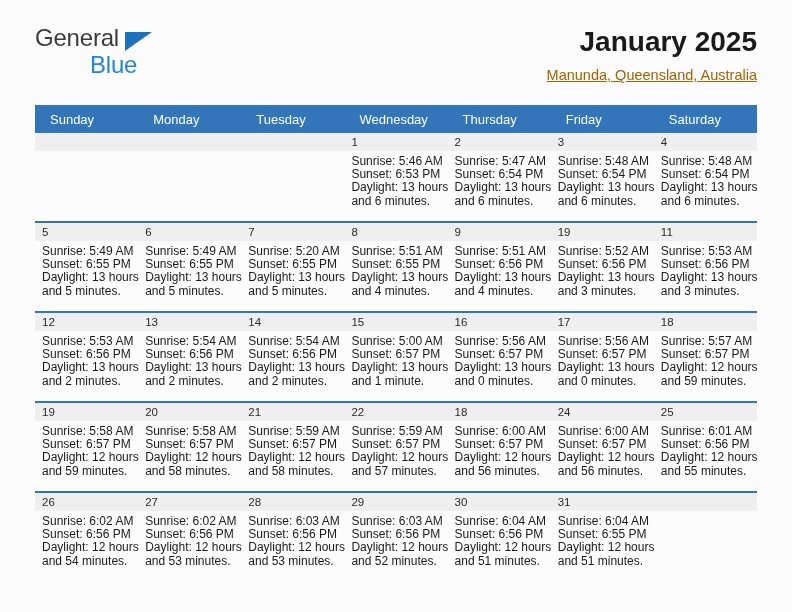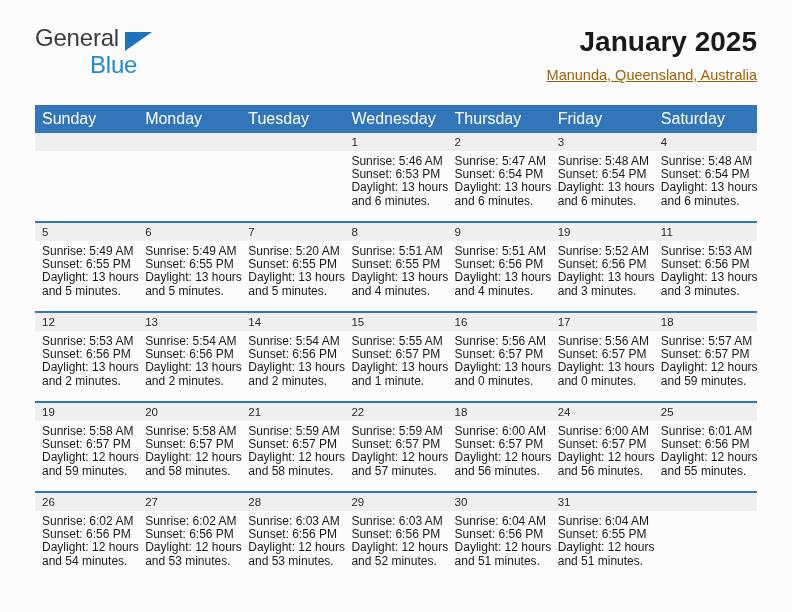--- a/index.html
+++ b/index.html
@@ -100,24 +100,24 @@
   .cal-table {
     border-collapse: collapse;
     table-layout: fixed;
     width: 722px;
   }
   .cal-table col { width: 103.14px; }
 
   thead th {
     background: #3275b8;
     color: #ffffff;
-    font-size: 16px;
+    font-size: 13px;
     font-weight: normal;
     text-align: left;
-    padding: 5px 0 5px 7px;
+    padding: 5px 0 5px 15px;
     height: 18px;
     vertical-align: middle;
     white-space: nowrap;
   }
 
   tbody tr td {
     border-top: 2px solid #3275b8;
     vertical-align: top;
     padding: 0;
     height: 88px;
@@ -367,21 +367,21 @@
                   <div>Sunset: 6:56 PM</div>
                   <div>Daylight: 13 hours</div>
                   <div>and 2 minutes.</div>
                 </div>
               </div>
             </td>
             <td>
               <div class="cell-inner">
                 <div class="daynum-band">15</div>
                 <div class="cell-body">
-                  <div>Sunrise: 5:55 AM</div>
+                  <div>Sunrise: 5:00 AM</div>
                   <div>Sunset: 6:57 PM</div>
                   <div>Daylight: 13 hours</div>
                   <div>and 1 minute.</div>
                 </div>
               </div>
             </td>
             <td>
               <div class="cell-inner">
                 <div class="daynum-band">16</div>
                 <div class="cell-body">

